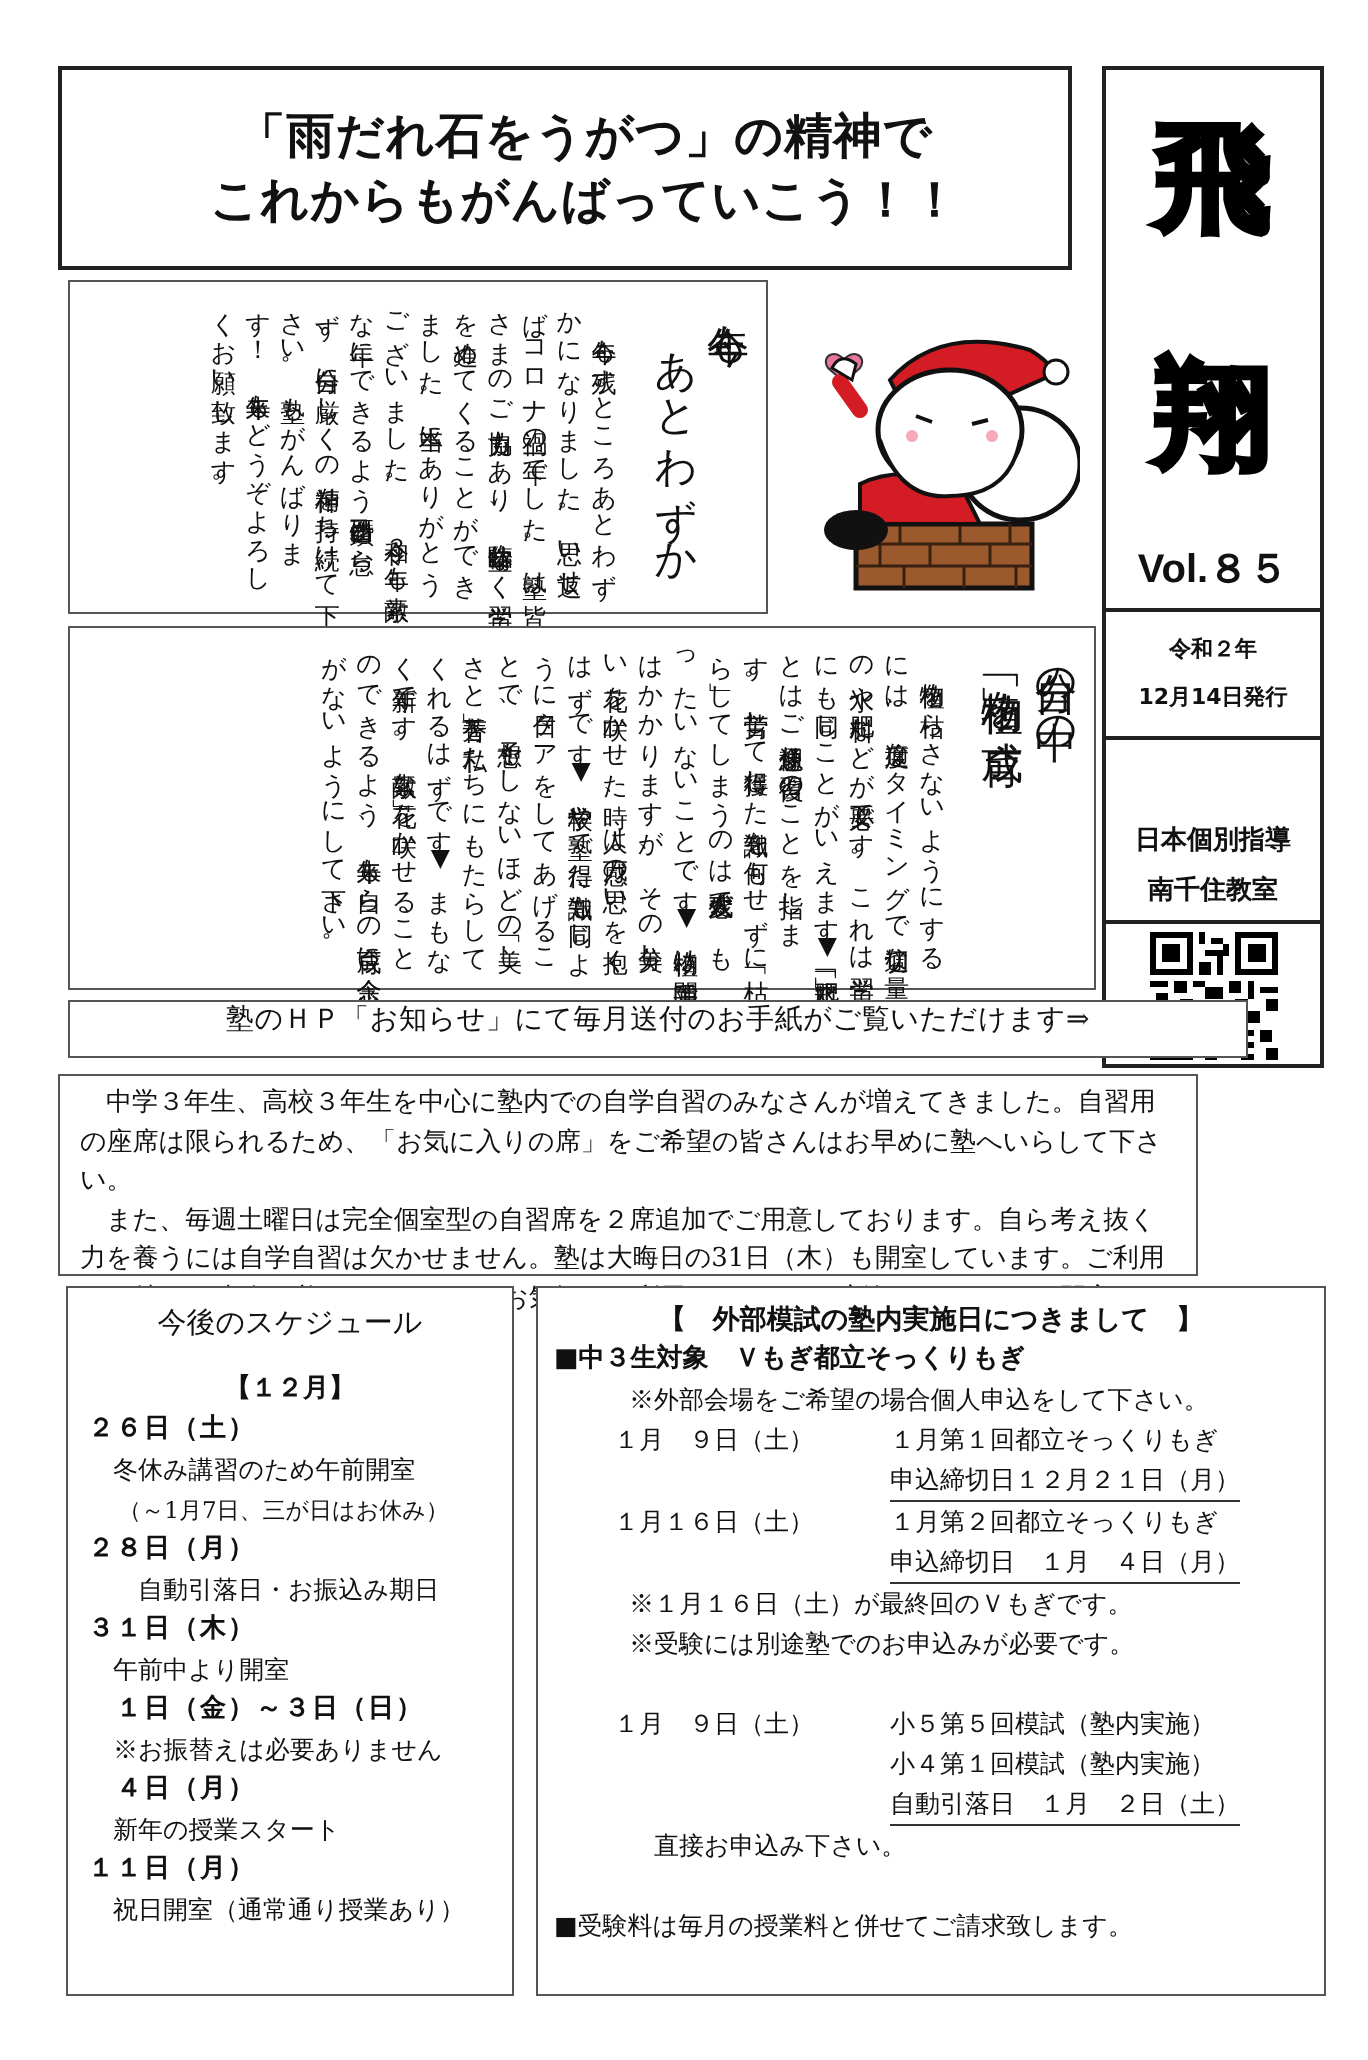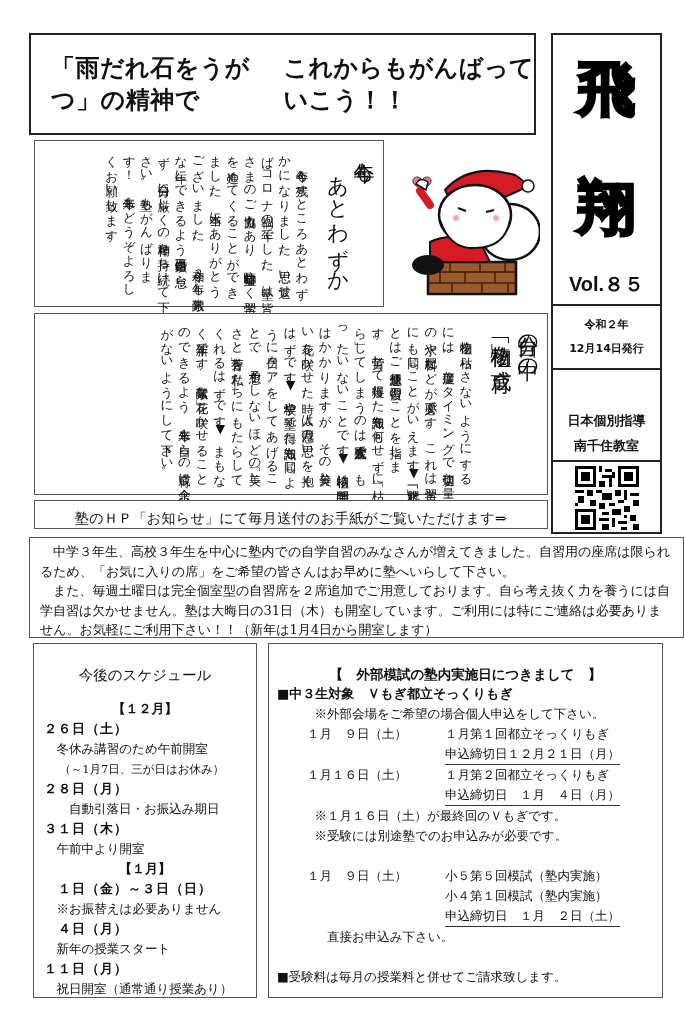--- a/index.html
+++ b/index.html
@@ -7,21 +7,21 @@
     width: 684px; height: 1030px; position: relative; overflow: hidden;
     font-family: "DejaVu Serif", "Liberation Serif", serif; color: #111;
   }
   .box { position: absolute; box-sizing: border-box; background: #fff; }
   .b2 { border: 2px solid #222; }
   .b1 { border: 1px solid #555; }
 
   
   #headline {
     left: 29px; top: 33px; width: 507px; height: 102px;
-    display: flex; flex-direction: row; justify-content: center; align-items: center;
+    display: flex; flex-direction: column; justify-content: center; align-items: center;
     font-family: "DejaVu Sans", sans-serif; font-weight: bold; font-size: 24px; line-height: 32px;
     letter-spacing: 0.5px;
     padding-left: 20px;
   }
 
   
   #masthead { left: 551px; top: 33px; width: 111px; height: 501px; border: 2px solid #222; }
   #masthead .cell { position: absolute; left: 0; width: 100%; box-sizing: border-box; text-align: center; }
   #mh-title { top: 0; height: 271px; border-bottom: 2px solid #222; }
   .kanji-big {
@@ -49,39 +49,39 @@
   #art1 .body { position: absolute; right: 72px; top: 6px; height: 152px; font-size: 12.5px; line-height: 17.3px; letter-spacing: 0.3px; }
 
   #santa { position: absolute; left: 400px; top: 150px; width: 140px; height: 150px; }
 
   #art2 { left: 34px; top: 313px; width: 514px; height: 182px; }
   #art2 .heading { position: absolute; right: 6px; top: 6px; height: 170px; font-size: 21px; line-height: 27px; font-family: "DejaVu Sans", sans-serif; }
   #art2 .heading span { display: block; }
   #art2 .body { position: absolute; right: 72px; top: 5px; height: 172px; font-size: 12.5px; line-height: 17.6px; letter-spacing: 0.3px; }
 
   #hp-link {
-    left: 34px; top: 500px; width: 514px; height: 29px; border: 1px solid #555;
-    display: flex; align-items: flex-end; justify-content: center;
+    left: 34px; top: 500px; width: 590px; height: 29px; border: 1px solid #555;
+    display: flex; align-items: flex-start; justify-content: center;
     font-size: 14px; letter-spacing: 0.3px; cursor: pointer;
   }
 
   #notice {
-    left: 29px; top: 537px; width: 655px; height: 101px; border: 1px solid #555;
+    left: 29px; top: 537px; width: 570px; height: 101px; border: 1px solid #555;
     font-size: 13px; line-height: 19.6px; padding: 4px 10px 0 10px;
   }
   #notice p { margin: 0; text-indent: 1em; }
 
   #schedule { left: 33px; top: 643px; width: 224px; height: 355px; border: 1px solid #555; padding: 6px 10px; }
-  #schedule .title { text-align: center; font-family: "DejaVu Sans", sans-serif; font-size: 14.5px; margin-top: 16px; margin-bottom: 14px; }
+  #schedule .title { text-align: center; font-family: "DejaVu Sans", sans-serif; font-size: 14.5px; margin-top: 2px; margin-bottom: 14px; }
   #schedule .month { text-align: center; font-family: "DejaVu Sans", sans-serif; font-weight: bold; font-size: 13px; line-height: 20px; }
   #schedule .date { font-family: "DejaVu Sans", sans-serif; font-weight: bold; font-size: 13px; line-height: 20px; letter-spacing: 1px; }
   #schedule .note { font-size: 12.5px; line-height: 20px; }
 
   #mock { left: 268px; top: 643px; width: 395px; height: 355px; border: 1px solid #555; padding: 6px 8px; }
-  #mock .title { text-align: center; font-family: "DejaVu Sans", sans-serif; font-weight: bold; font-size: 13.5px; line-height: 20px; margin-top: 14px; }
+  #mock .title { text-align: center; font-family: "DejaVu Sans", sans-serif; font-weight: bold; font-size: 13.5px; line-height: 20px; }
   #mock .sec { font-family: "DejaVu Sans", sans-serif; font-weight: bold; font-size: 13px; line-height: 20px; }
   #mock .line { font-size: 12.5px; line-height: 20px; white-space: pre; }
   #mock .row { display: flex; font-size: 12.5px; line-height: 20px; gap: 42px; }
   #mock .row .d { width: 126px; padding-left: 30px; box-sizing: border-box; white-space: pre; }
   #mock .row .e { white-space: pre; }
   #mock .ul { border-bottom: 1.5px solid #333; display: inline-block; }
   .gap { height: 20px; }
 </style>
 </head>
 <body>
@@ -221,21 +221,20 @@
 <div class="box" id="schedule">
   <div class="title">今後のスケジュール</div>
   <div class="month">【１２月】</div>
   <div class="date">２６日（土）</div>
   <div class="note">　冬休み講習のため午前開室</div>
   <div class="note" style="font-size:11.5px;">　 （～1月7日、三が日はお休み）</div>
   <div class="date">２８日（月）</div>
   <div class="note">　　自動引落日・お振込み期日</div>
   <div class="date">３１日（木）</div>
   <div class="note">　午前中より開室</div>
-  <div class="month">【１月】</div>
   <div class="date">　１日（金）～３日（日）</div>
   <div class="note">　※お振替えは必要ありません</div>
   <div class="date">　４日（月）</div>
   <div class="note">　新年の授業スタート</div>
   <div class="date">１１日（月）</div>
   <div class="note">　祝日開室（通常通り授業あり）</div>
 </div>
 
 <div class="box" id="mock">
   <div class="title">【　外部模試の塾内実施日につきまして　】</div>
@@ -263,18 +262,18 @@
   <div class="row">
     <span class="d">１月　９日（土）</span>
     <span class="e">小５第５回模試（塾内実施）</span>
   </div>
   <div class="row">
     <span class="d"></span>
     <span class="e">小４第１回模試（塾内実施）</span>
   </div>
   <div class="row">
     <span class="d"></span>
-    <span class="e ul">申込締切日　１月　２日（土）</span>
+    <span class="e ul">自動引落日　１月　２日（土）</span>
   </div>
   <div class="line">　　　　直接お申込み下さい。</div>
   <div class="gap"></div>
   <div class="line">■受験料は毎月の授業料と併せてご請求致します。</div>
 </div>
 
 </body></html>

